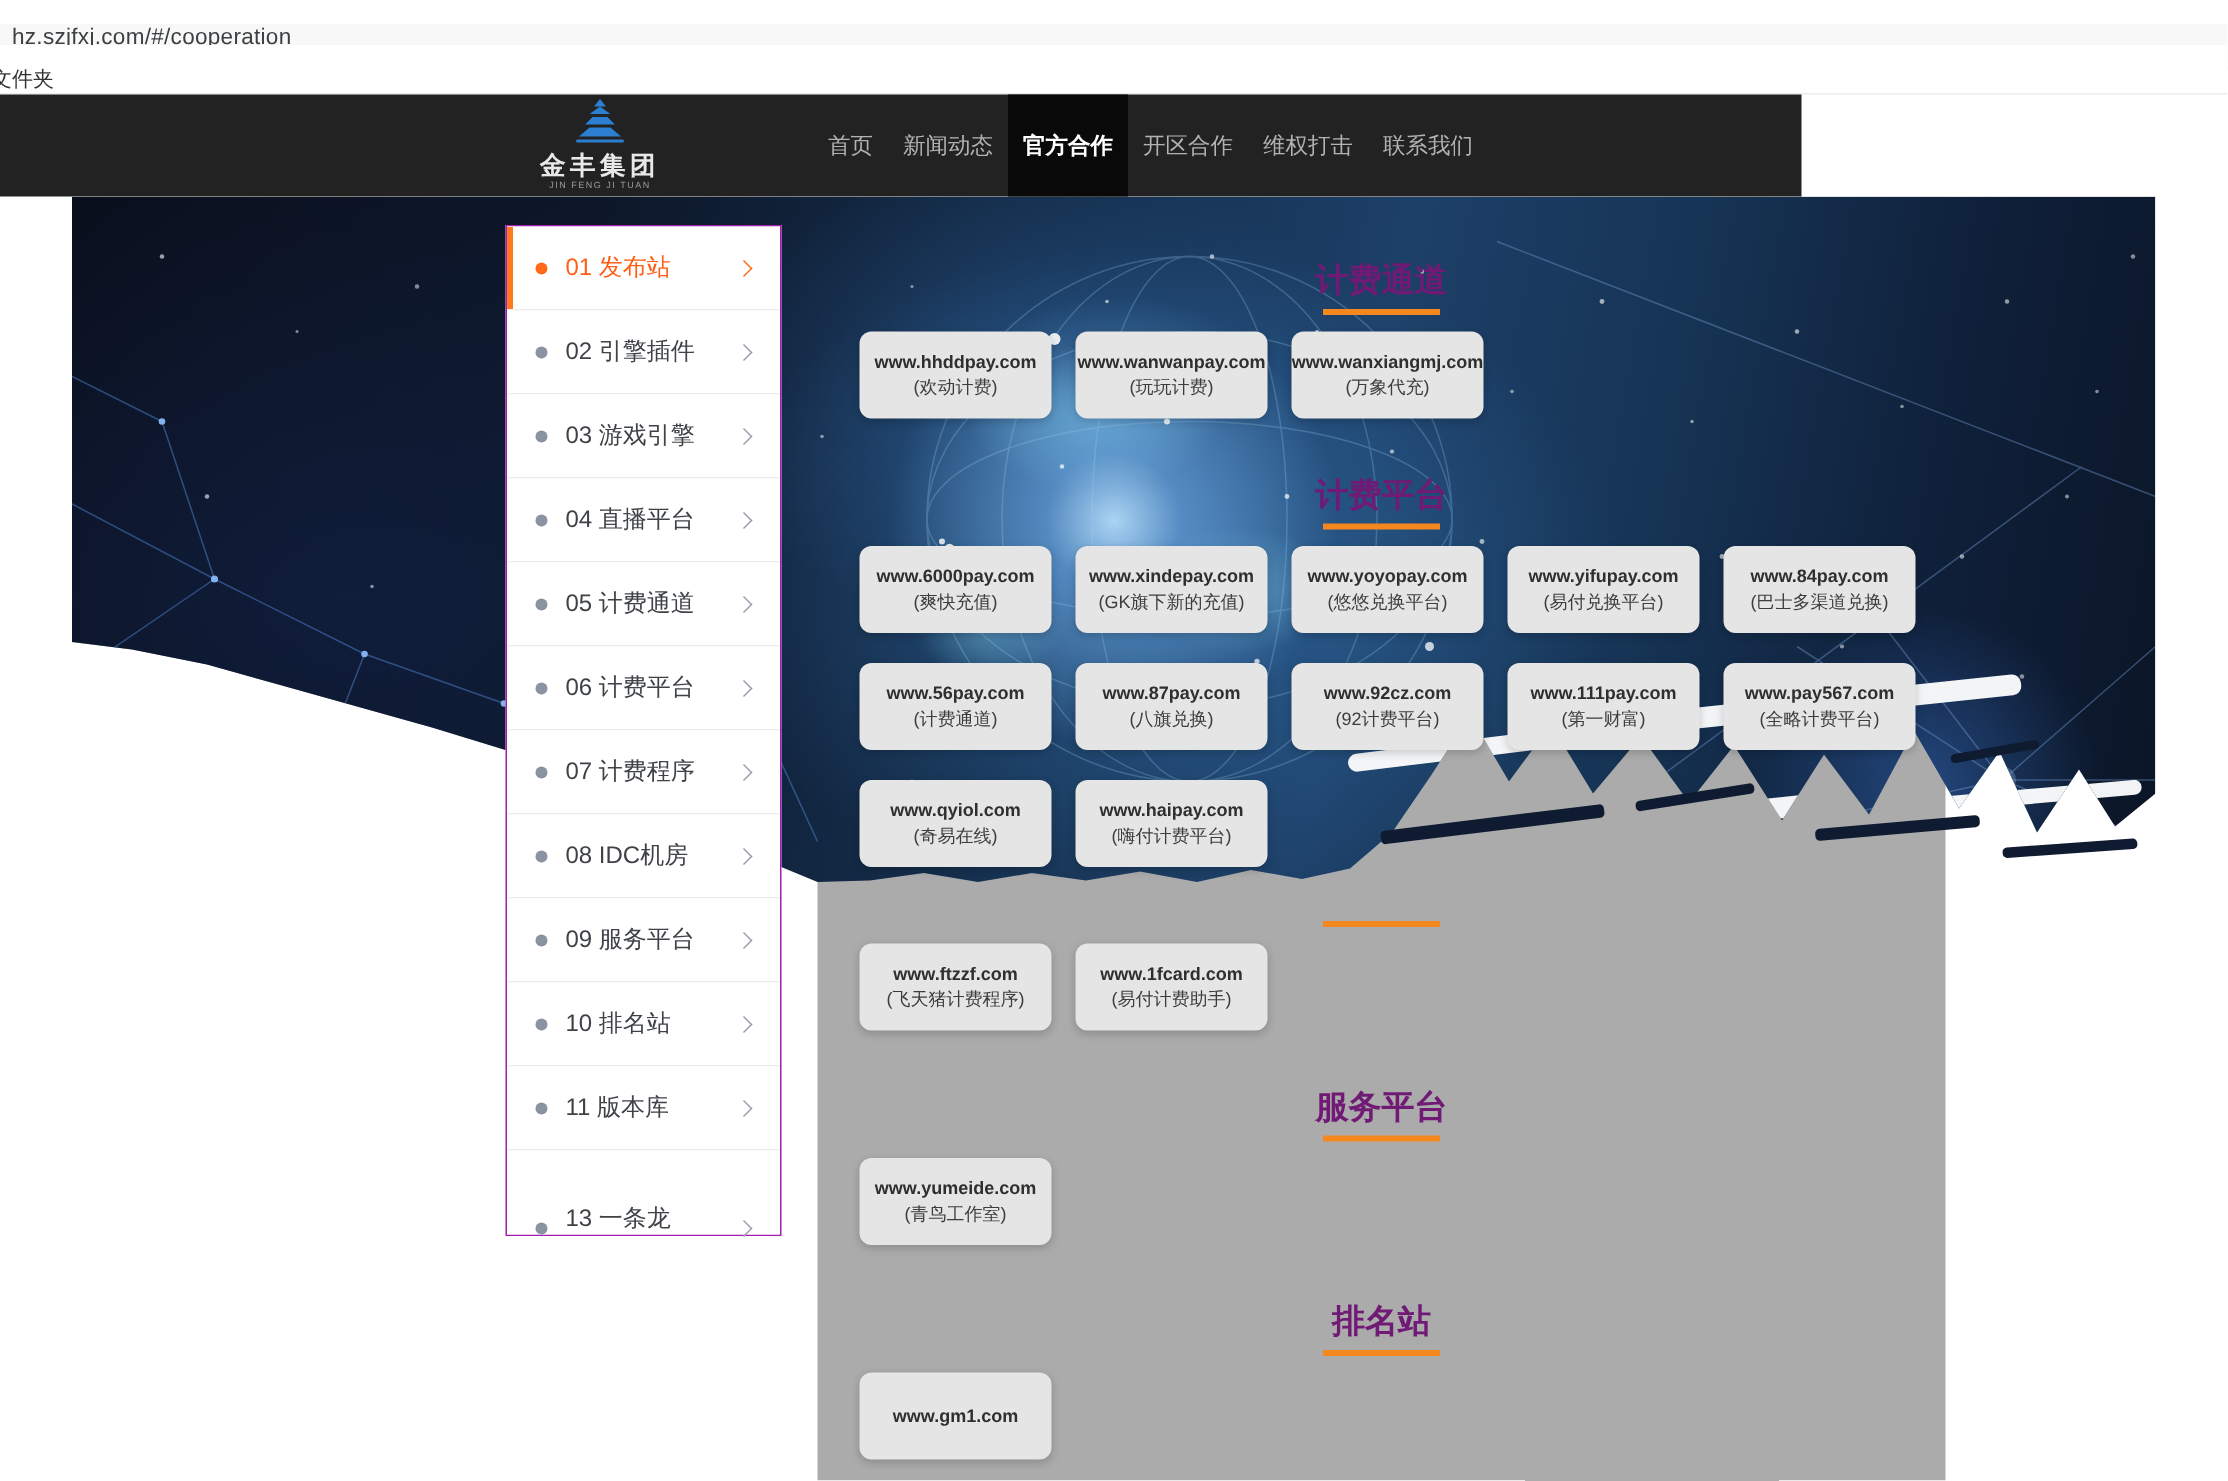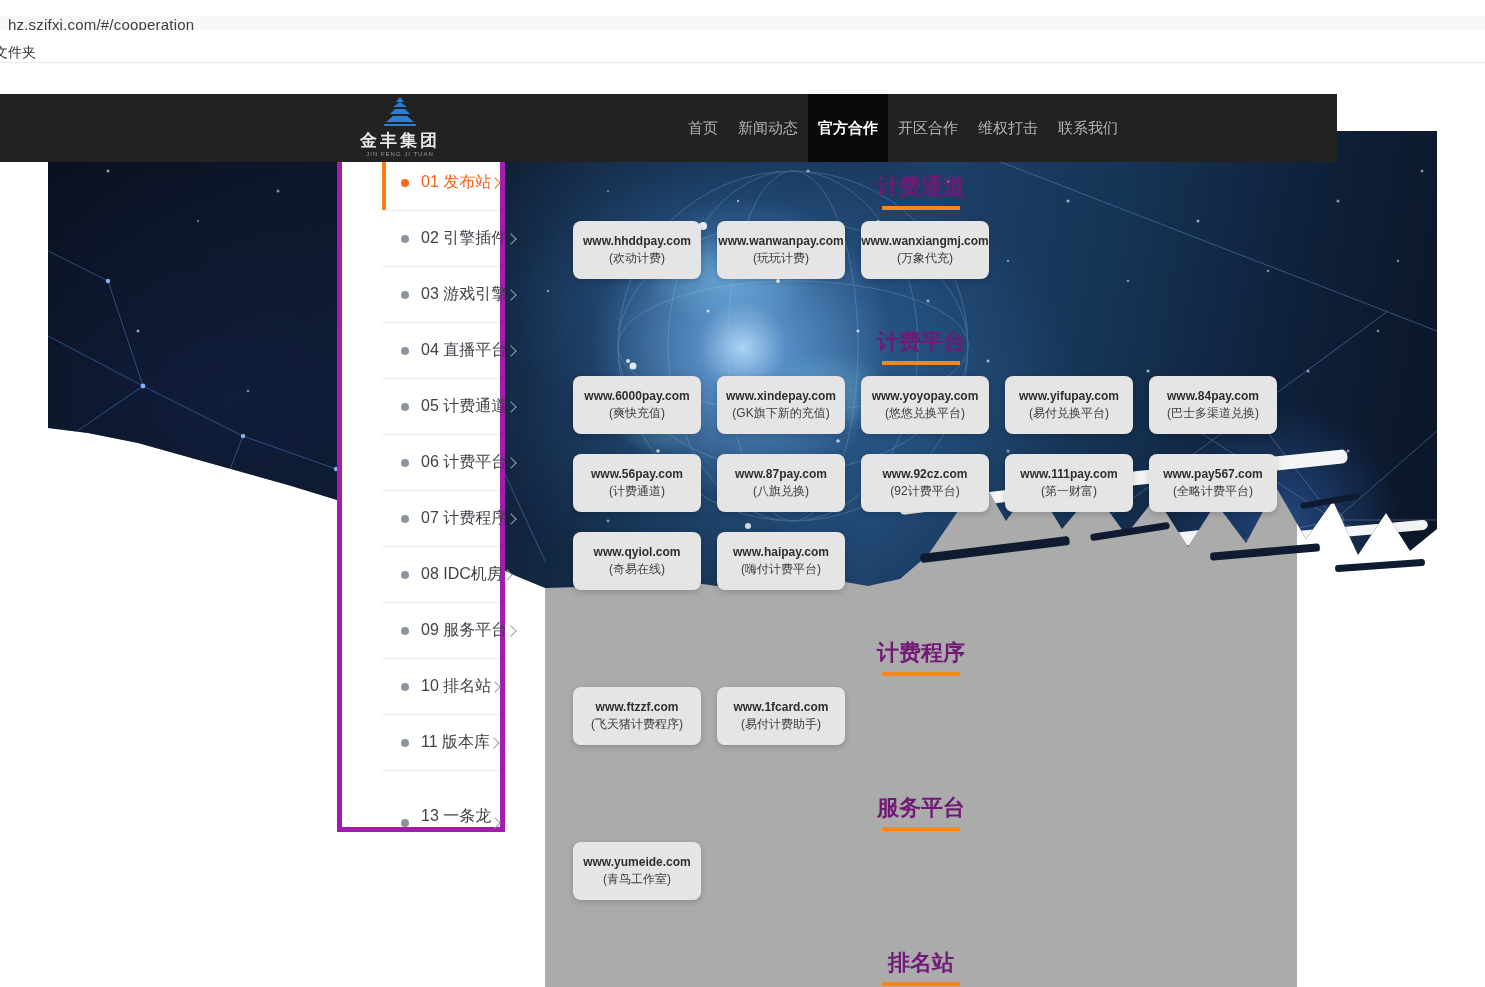--- a/index.html
+++ b/index.html
@@ -9,21 +9,21 @@
 
   
   .url-row { position:absolute; left:0; top:16px; width:1485px; height:30px;
     background:#f8f8f8; border-bottom:1px solid #e3e3e3; display:flex; align-items:flex-start; z-index:10; }
   .url-text { font-size:15px; color:#3c4043; padding-left:8px; letter-spacing:.2px; }
   .bookmark-row { position:absolute; left:0; top:30px; width:1485px; height:33px;
     background:#fff; border-bottom:1px solid #ececec; display:flex; align-items:flex-end; overflow:hidden; z-index:10; }
   .bookmark-label { font-size:14px; color:#333; margin-left:-6px; }
 
   
-  .site-nav { position:absolute; left:0; top:63px; width:1337px; height:68px; background:#222222; z-index:10;margin-top:31px; }
+  .site-nav { position:absolute; left:0; top:63px; width:1201px; height:68px; background:#222222; z-index:10; }
   .logo { position:absolute; left:358px; top:3px; width:84px; height:62px; text-align:center; cursor:pointer; }
   .logo-title { font-size:17px; font-weight:bold; color:#e8e8e8; letter-spacing:3px; line-height:17px; margin-top:1px; }
   .logo-sub { font-size:6px; color:#9a9a9a; letter-spacing:1px; margin-top:2px; }
   .nav-menu { position:absolute; right:209px; top:0; height:68px; display:flex; }
   .nav-item { height:68px; display:flex; align-items:center; padding:0 10px; font-size:15px;
     color:#b2b2b2; cursor:pointer; white-space:nowrap; }
   .nav-item.active { background:#090909; color:#ffffff; font-weight:bold; }
 
   
   .hero { position:absolute; left:48px; top:131px; width:1389px; height:460px; z-index:1; overflow:hidden;
@@ -43,38 +43,38 @@
       932px 346px, 906px 386px, 880px 424px, 852px 448px, 820px 455px, 786px 449px,
       750px 457px, 712px 450px, 676px 456px, 640px 451px, 604px 457px, 568px 451px,
       532px 456px, 497px 457px, 468px 445px, 436px 430px, 400px 412px, 364px 393px,
       330px 378px, 289px 369px, 240px 354px, 190px 340px, 140px 326px, 90px 312px,
       40px 302px, 0 297px); }
   .hero svg { position:absolute; left:0; top:0; }
   .streak { position:absolute; background:#ffffff; border-radius:6px; opacity:.95; }
   .debris { position:absolute; background:#0f1b30; border-radius:3px; z-index:2; }
 
   
-  .sidebar { position:absolute; left:337px; top:150px; width:168px; background:#fff;
-    border:5px solid #a21caf; z-index:4;padding-left:40px; }
+  .sidebar { position:absolute; left:337px; top:150px; width:184px; background:#fff;
+    border:1px solid #a21caf; z-index:4; }
   .side-item { height:56px; display:flex; align-items:center; padding:0 18px 0 19px;
     border-bottom:1px solid #ececec; cursor:pointer; background:#fff; }
   .side-item:last-child { border-bottom:none;align-items:flex-end; }
   .bullet { width:8px; height:8px; border-radius:50%; background:#8a93a0; margin-right:12px; flex:none; }
   .side-label { flex:1; font-size:16px; color:#3f4348; white-space:nowrap; }
   .chev { width:8px; height:8px; border-top:1.6px solid #99a0ab; border-right:1.6px solid #99a0ab;
     transform:rotate(45deg); flex:none; margin-right:2px; }
   .side-item.active { box-shadow:inset 4px 0 0 #ff7a1a; }
   .side-item.active .side-label { color:#ff5f16; }
   .side-item.active .bullet { background:#ff6a1a; }
   .side-item.active .chev { border-color:#ff6a1a; }
 
   
   .gray-col { position:absolute; left:545px; top:150px; width:752px; height:837px; background:#ababab; z-index:0; }
   .content { position:absolute; left:545px; top:150px; width:752px; z-index:3; padding-top:22px; }
-  .sec { margin-top:48px; }
+  .sec { margin-top:36px; }
   .sec:first-child { margin-top:0; }
   .sec-title { font-size:22px; font-weight:bold; color:#701a75; text-align:center; line-height:30px; }
   .sec-underline { width:78px; height:4px; background:#f5871f; margin:4px auto 11px auto; }
   .cards { display:flex; flex-wrap:wrap; gap:20px 16px; padding-left:28px; padding-right:16px; }
   .card { width:128px; height:58px; background:#e5e5e5; border-radius:8px;
     box-shadow:0 2px 6px rgba(0,0,0,.18); display:flex; flex-direction:column;
     align-items:center; justify-content:center; cursor:pointer; text-align:center; }
   .card-domain { font-size:12px; font-weight:bold; color:#2f2f2f; line-height:15px; }
   .card-name { font-size:12px; color:#3d3d3d; line-height:15px; margin-top:2px; }
 </style>
@@ -352,21 +352,20 @@
           <div class="card-domain">www.qyiol.com</div>
           <div class="card-name">(奇易在线)</div>
         </div>
         <div class="card">
           <div class="card-domain">www.haipay.com</div>
           <div class="card-name">(嗨付计费平台)</div>
         </div>
       </div>
     </section>
     <section class="sec">
-      <h2 class="sec-title">计费程序</h2>
       <div class="sec-underline"></div>
       <div class="cards">
         <div class="card">
           <div class="card-domain">www.ftzzf.com</div>
           <div class="card-name">(飞天猪计费程序)</div>
         </div>
         <div class="card">
           <div class="card-domain">www.1fcard.com</div>
           <div class="card-name">(易付计费助手)</div>
         </div>

